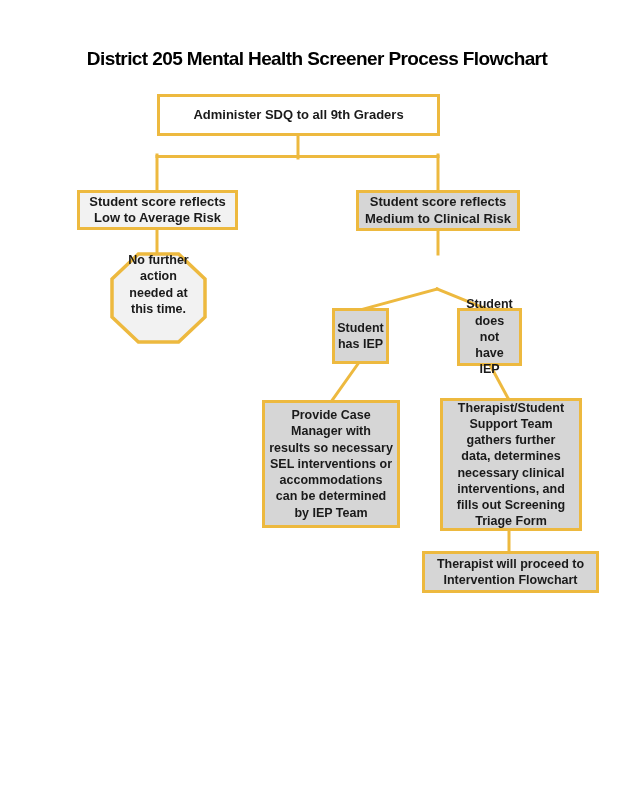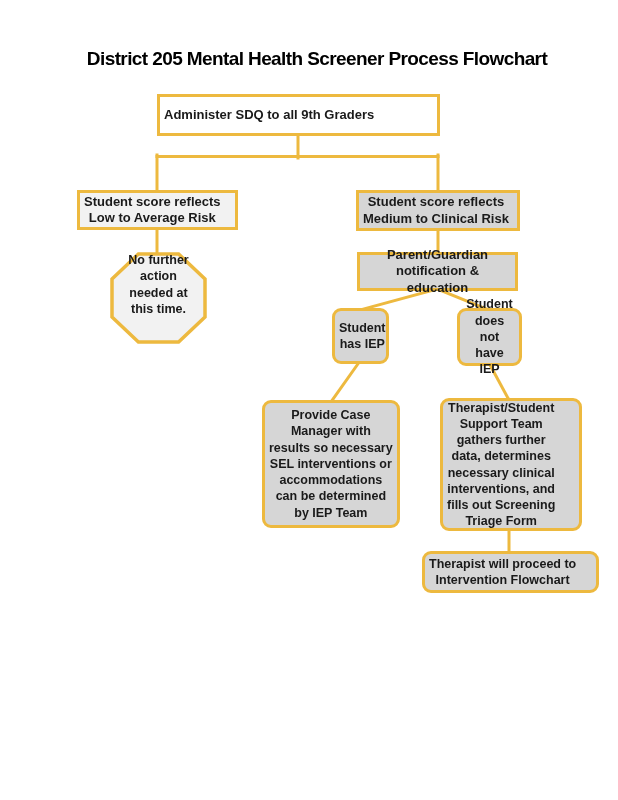--- a/index.html
+++ b/index.html
@@ -36,33 +36,33 @@
     stroke:var(--gold);
     stroke-width:3;
     stroke-linecap:square;
   }
   .node{
     position:absolute;
     box-sizing:border-box;
     border:3px solid var(--gold);
     display:flex;
     align-items:center;
-    justify-content:flex-start;
+    justify-content:center;
     text-align:center;
     font-weight:bold;
     font-size:13px;
     line-height:1.25;
     z-index:2;
     padding:2px 4px;
   }
   .node-text{white-space:pre-line;}
   .fill-white{background:#FFFFFF;}
   .fill-gray{background:var(--gray);}
   .fill-light{background:var(--light);}
-  .small-text{font-size:12.5px;line-height:1.3;border-radius:9px;}
+  .small-text{font-size:12.5px;line-height:1.3;}
   .octagon-wrap{
     position:absolute;
     z-index:2;
     display:flex;
     align-items:flex-start;
     justify-content:center;
     text-align:center;
     font-weight:bold;
     font-size:12.5px;
     line-height:1.3;
@@ -110,24 +110,20 @@
   <div class="octagon-wrap" style="left:110px;top:252px;width:97px;height:92px">
     <svg viewBox="0 0 97 92" xmlns="http://www.w3.org/2000/svg">
       <polygon points="28.4,2 68.6,2 95,26.9 95,65.1 68.6,90 28.4,90 2,65.1 2,26.9" fill="#F2F2F2" stroke="#EDB93F" stroke-width="3.5"></polygon>
     </svg>
     <span class="node-text">No further
 action
 needed at
 this time.</span>
   </div>
 
-  <div class="node fill-gray" style="left:357px;top:252px;width:161px;height:39px">
-    <span class="node-text">Parent/Guardian
-notification &amp; education</span>
-  </div>
 
   <div class="node fill-gray small-text" style="left:332px;top:308px;width:57px;height:56px">
     <span class="node-text">Student
 has IEP</span>
   </div>
 
   <div class="node fill-gray small-text" style="left:457px;top:308px;width:65px;height:58px">
     <span class="node-text">Student
 does not
 have IEP</span>

